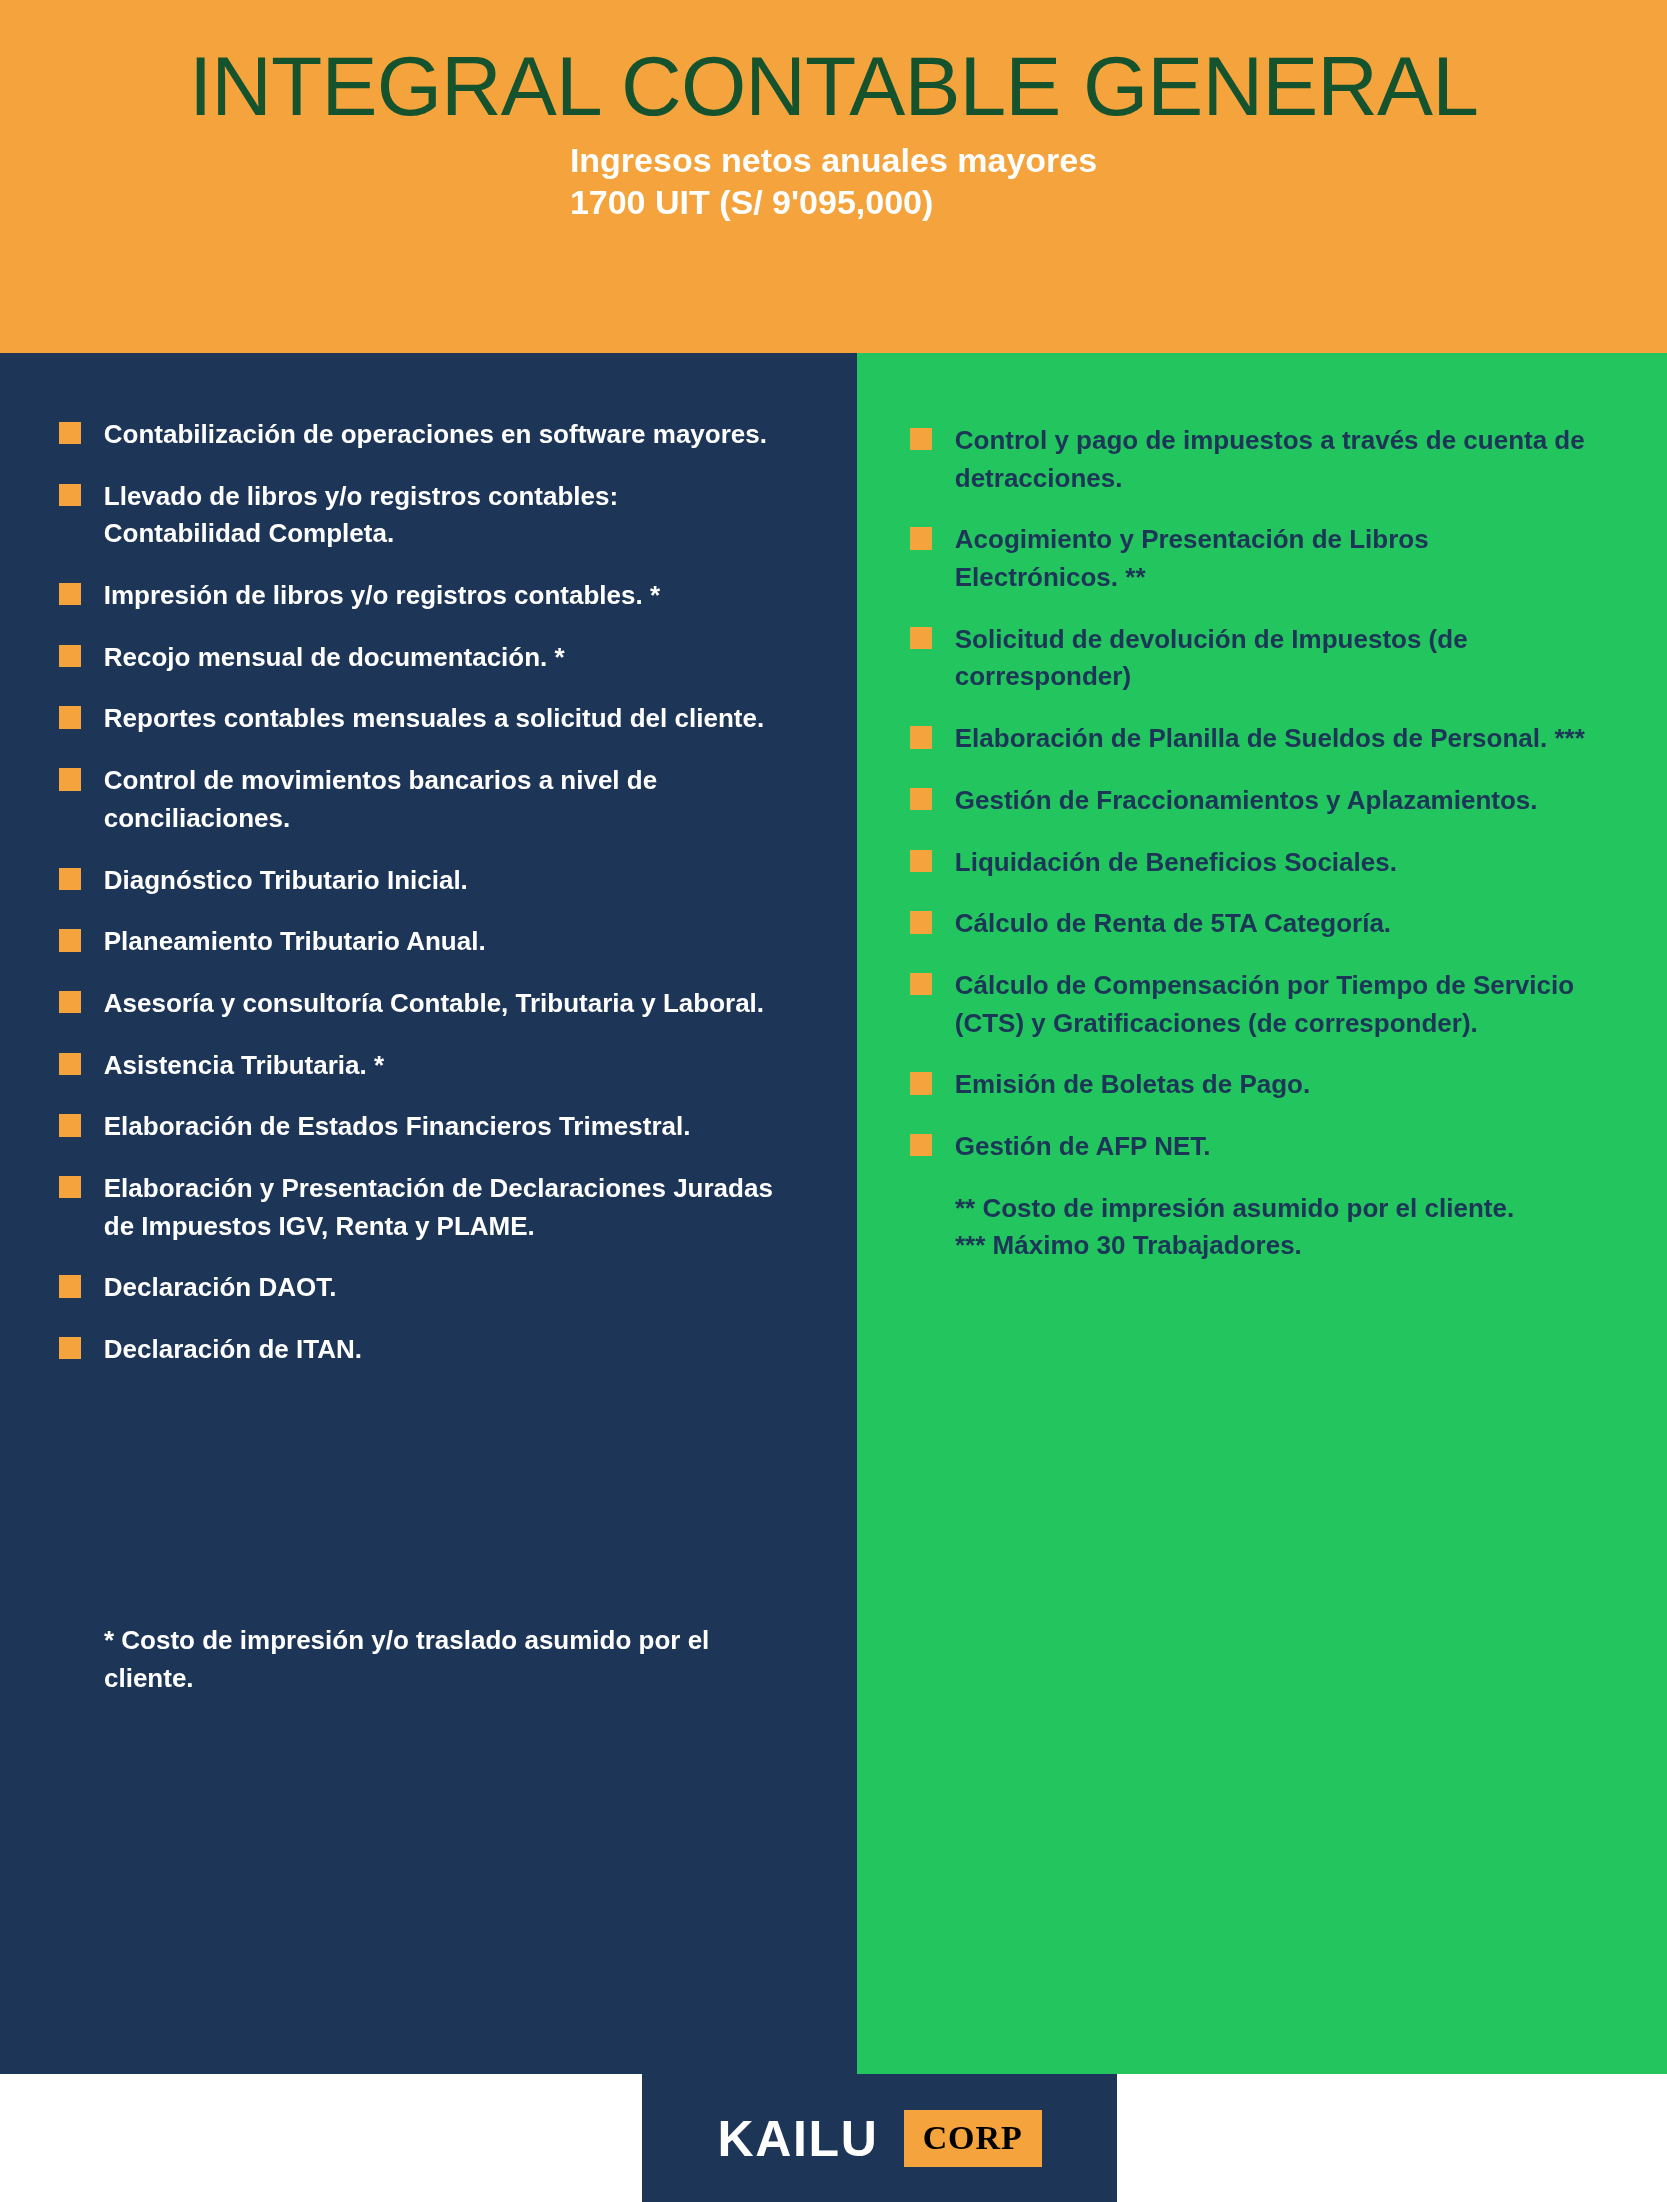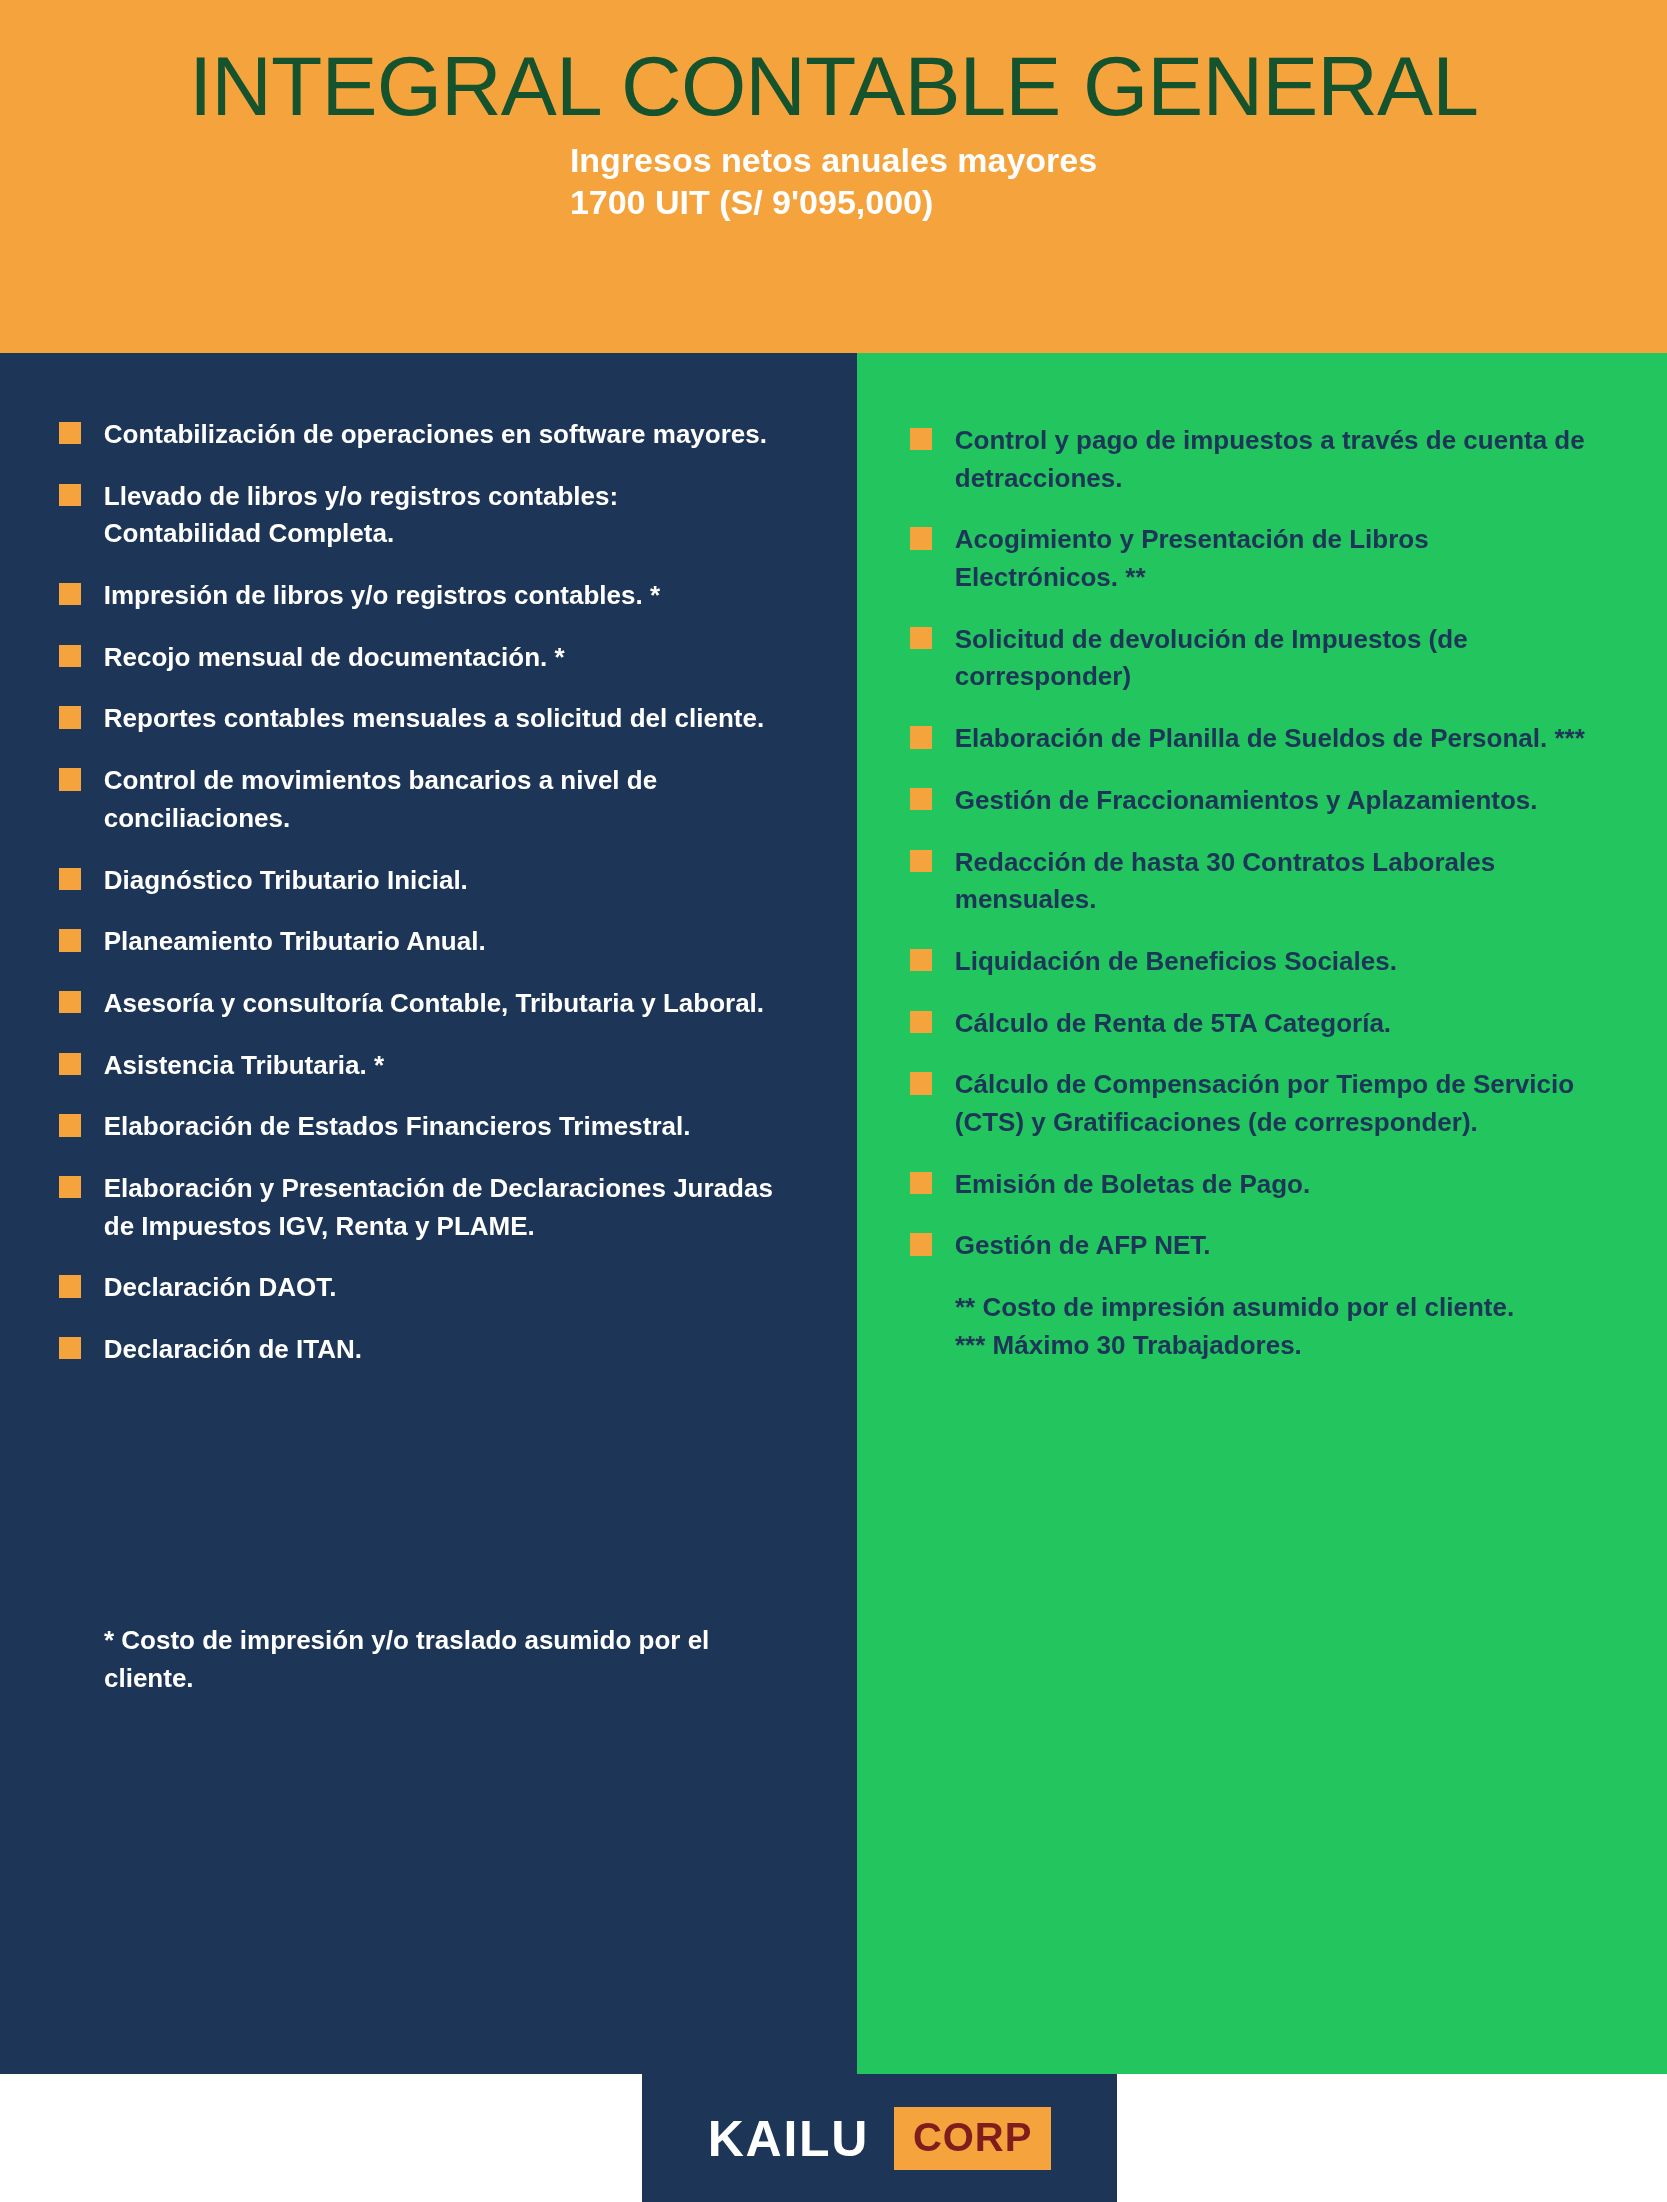--- a/index.html
+++ b/index.html
@@ -171,25 +171,26 @@
   .logo-kailu {
     color: #ffffff;
     font-size: 50px;
     font-weight: bold;
     letter-spacing: 1.7px;
     margin-right: 25px;
   }
 
   .logo-corp {
     background: #f5a33c;
-    color: #7f1d1d;
-    font-size: 40px;
+    color: #000000;
+    font-size: 34px;
     font-weight: bold;
     letter-spacing: 0.9px;
     padding: 8.6px 19px 10.3px 19px;
+    font-family: Liberation Serif, serif;
   }
 </style>
 </head>
 <body>
 
 <div class="page">
 
   <div class="header">
     <div class="header-title">INTEGRAL CONTABLE GENERAL</div>
     <div class="header-subtitle-wrap">
@@ -279,24 +280,20 @@
         <li class="item">
           <span class="bullet"></span>
           <span class="item-text">Elaboración de Planilla de Sueldos de Personal. ***</span>
         </li>
         <li class="item">
           <span class="bullet"></span>
           <span class="item-text">Gestión de Fraccionamientos y Aplazamientos.</span>
         </li>
         <li class="item">
           <span class="bullet"></span>
-          <span class="item-text">Redacción de hasta 30 Contratos Laborales mensuales.</span>
-        </li>
-        <li class="item">
-          <span class="bullet"></span>
           <span class="item-text">Liquidación de Beneficios Sociales.</span>
         </li>
         <li class="item">
           <span class="bullet"></span>
           <span class="item-text">Cálculo de Renta de 5TA Categoría.</span>
         </li>
         <li class="item">
           <span class="bullet"></span>
           <span class="item-text">Cálculo de Compensación por Tiempo de Servicio (CTS) y Gratificaciones (de corresponder).</span>
         </li>

